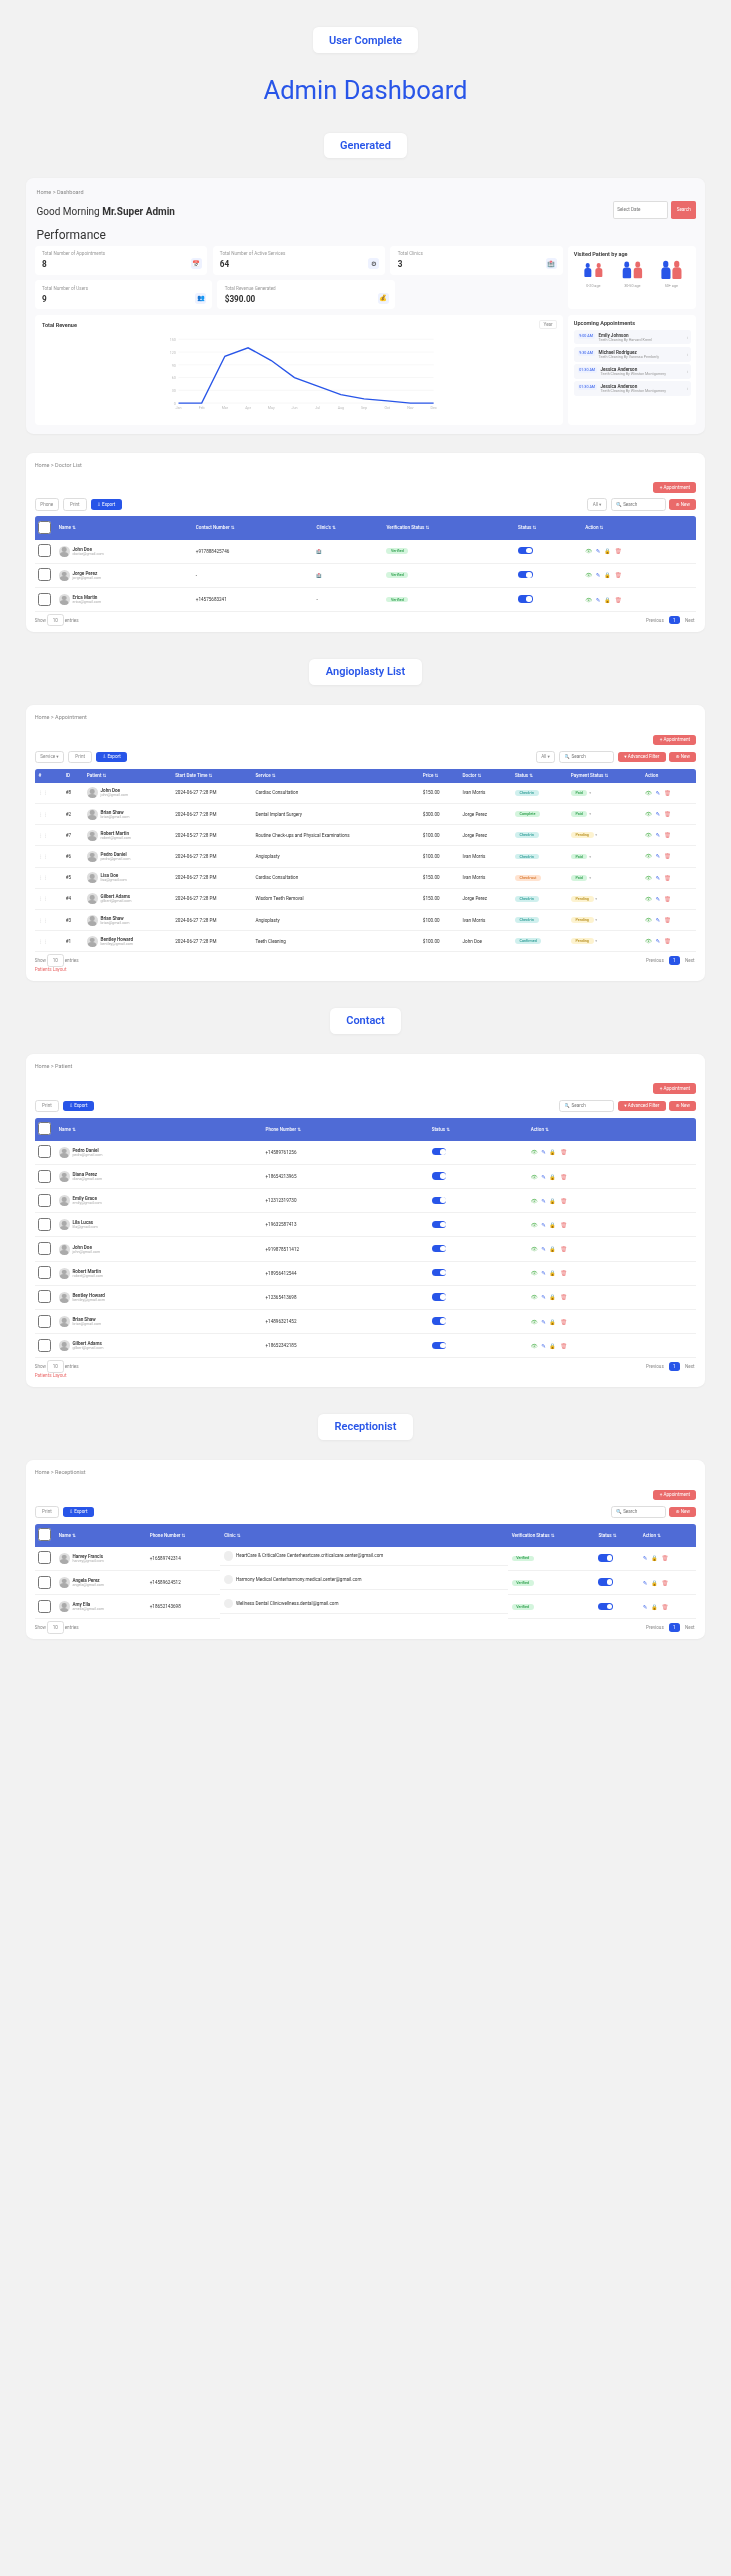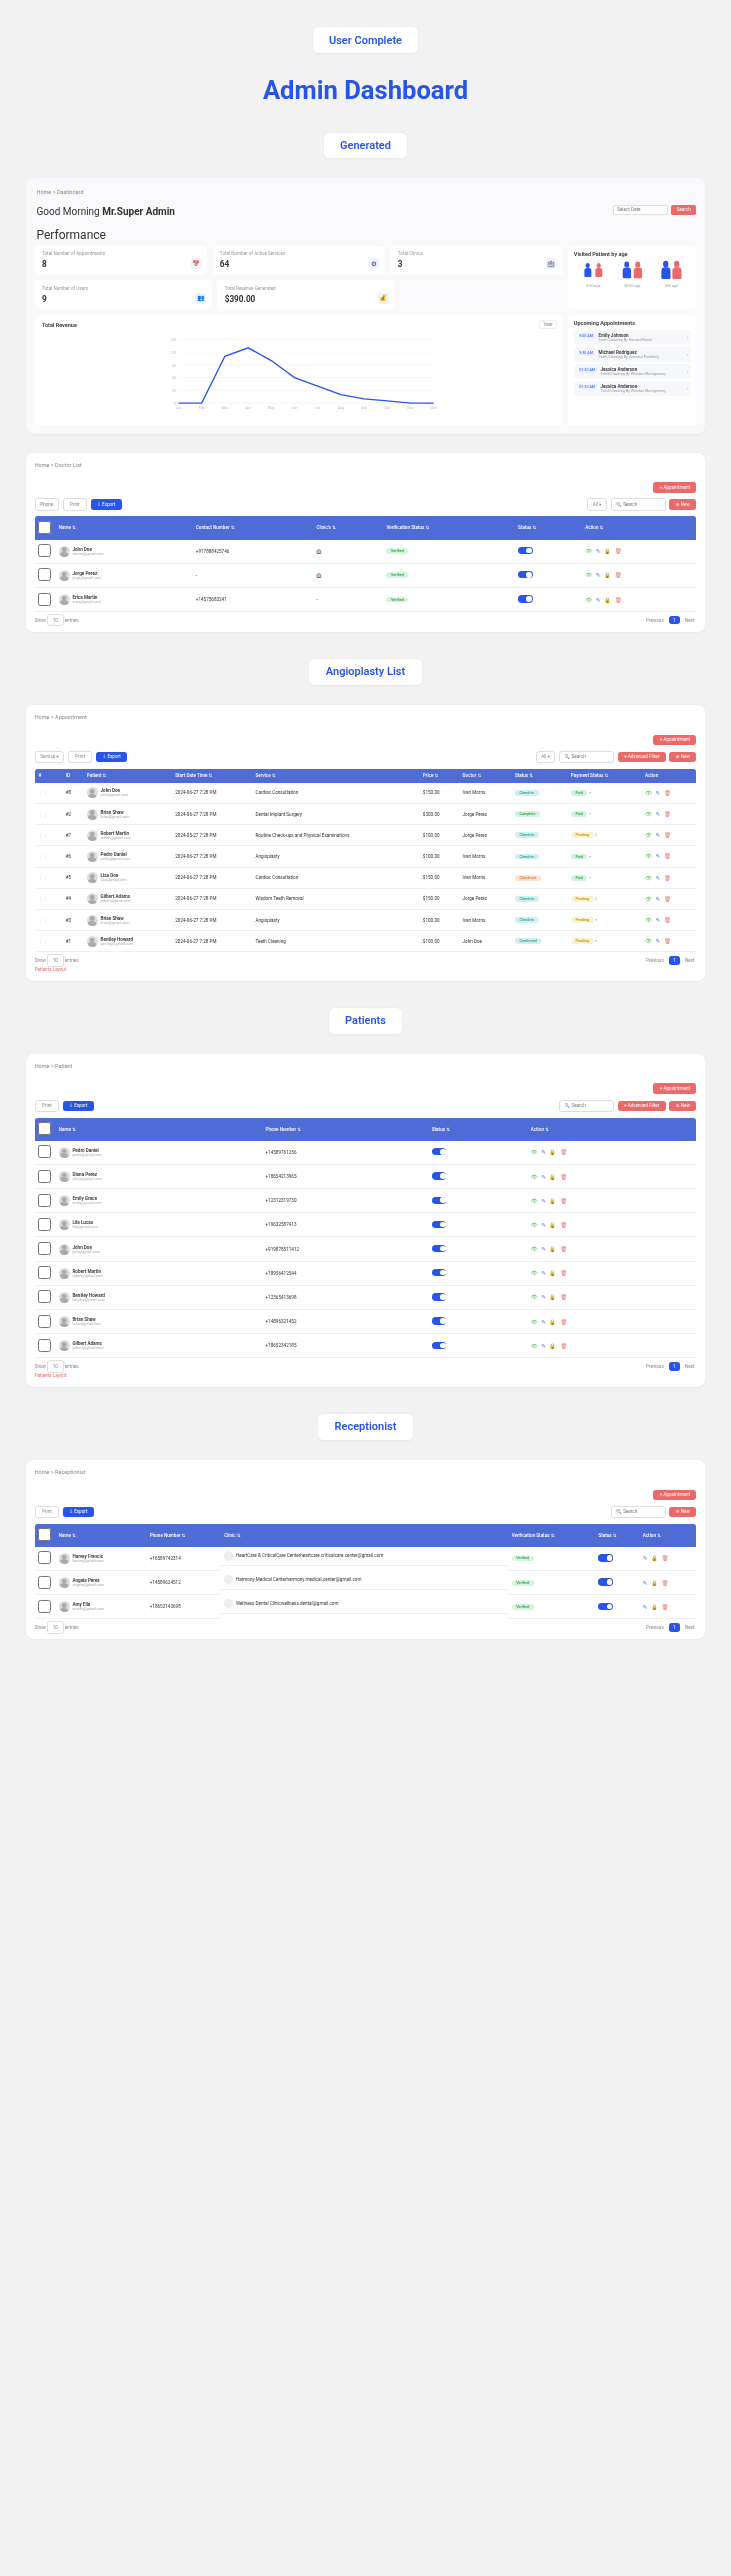--- a/index.html
+++ b/index.html
@@ -1,21 +1,21 @@
 <!DOCTYPE html>
 <html style="font-size:14.6px"><head>
 <meta charset="utf-8">
 <style>
 *{margin:0;padding:0;box-sizing:border-box;font-family:-apple-system,BlinkMacSystemFont,"Segoe UI",Roboto,Helvetica,Arial,sans-serif}
 body{background:#f2f2f2;width:731px;margin:0 auto;color:#333}
 .page{padding:27.4px 0}
 .badge{display:inline-block;background:#fff;padding:6.4px 16.4px;border-radius:5.5px;font-size:11px;color:#2855e8;font-weight:600;box-shadow:0 0.9px 2.7px rgba(0,0,0,0.05)}
 .center{text-align:center}
 .section-title-wrap{margin:27.4px 0 20px}
-h1{font-size:25.6px;color:#2855e8;font-weight:700;margin:22px 0 9.1px}
+h1{font-size:25.6px;color:#2855e8;font-weight:400;margin:22px 0 9.1px}
 .subtitle{font-size:12px;color:#8a8a8a;max-width:493px;margin:0 auto;line-height:1.6}
 .panel{background:#f9f9fb;border-radius:7.3px;margin:0 25.6px 18.3px;padding:9.1px;box-shadow:0 0.9px 1.8px rgba(0,0,0,0.04)}
 .crumb{font-size:5.5px;color:#888;margin:1.8px 0 5.5px 1.8px}
 .greet{font-size:10px;font-weight:400;margin:5.5px 0 7.3px 1.8px}
 .greet b{font-weight:700}
 .perf-head{font-size:12px;font-weight:400;margin:3.7px 1.8px}
 .topstats{display:flex;gap:5.5px;align-items:stretch}
 .leftstats{flex:1;display:flex;flex-direction:column;gap:5.5px}
 .statrow{display:flex;gap:5.5px}
 .statcard{flex:1;background:#fff;border-radius:3.7px;padding:5.5px 7.3px;position:relative;min-height:29px}
@@ -97,21 +97,21 @@
   <div class="center"><span class="badge">User Complete</span></div>
 
   <div class="center">
     <h1>Admin Dashboard</h1>
   </div>
 
   <div class="center section-title-wrap"><span class="badge">Generated</span></div>
 
   <div class="panel">
     <div class="crumb">Home  &gt;  Dashboard</div>
-    <div style="display:flex;justify-content:space-between;align-items:center">
+    <div style="display:flex;justify-content:space-between;">
       <div class="greet"><span>Good Morning </span><b>Mr.Super Admin</b></div>
       <div class="searchrow">
         <input placeholder="Select Date" style="">
         <button class="btn">Search</button>
       </div>
     </div>
     <div class="perf-head">Performance</div>
 
     <div class="topstats">
       <div class="leftstats">
@@ -491,21 +491,21 @@
           </tr>
         </tbody>
     </table>
     <div class="pager">
       <div><span>Show</span> <span class="allsel">10</span> <span>entries</span></div>
       <div class="right"><span>Previous</span> <span class="smbtn b-blue" style="padding:1.8px 4.6px">1</span> <span>Next</span></div>
     </div>
     <div style="font-size:4.6px;color:#ea6a6a;margin-top:3.7px">Patients Layout</div>
   </div>
 
-  <div class="center section-title-wrap"><span class="badge">Patients</span></div>
+  <div class="center section-title-wrap"><span class="badge">Contact</span></div>
   <div class="tpanel">
     <div class="tcrumb">Home  &gt;  Patient</div>
     <div style="text-align:right;margin-bottom:5.5px"><button class="smbtn b-red">+ Appointment</button></div>
     <div class="tbar">
       <div class="left">
         <button class="smbtn b-outline">Print</button>
         <button class="smbtn b-blue">⇩ Export</button>
       </div>
       <div class="right">
         <input class="sminput" placeholder="🔍 Search" style="">

